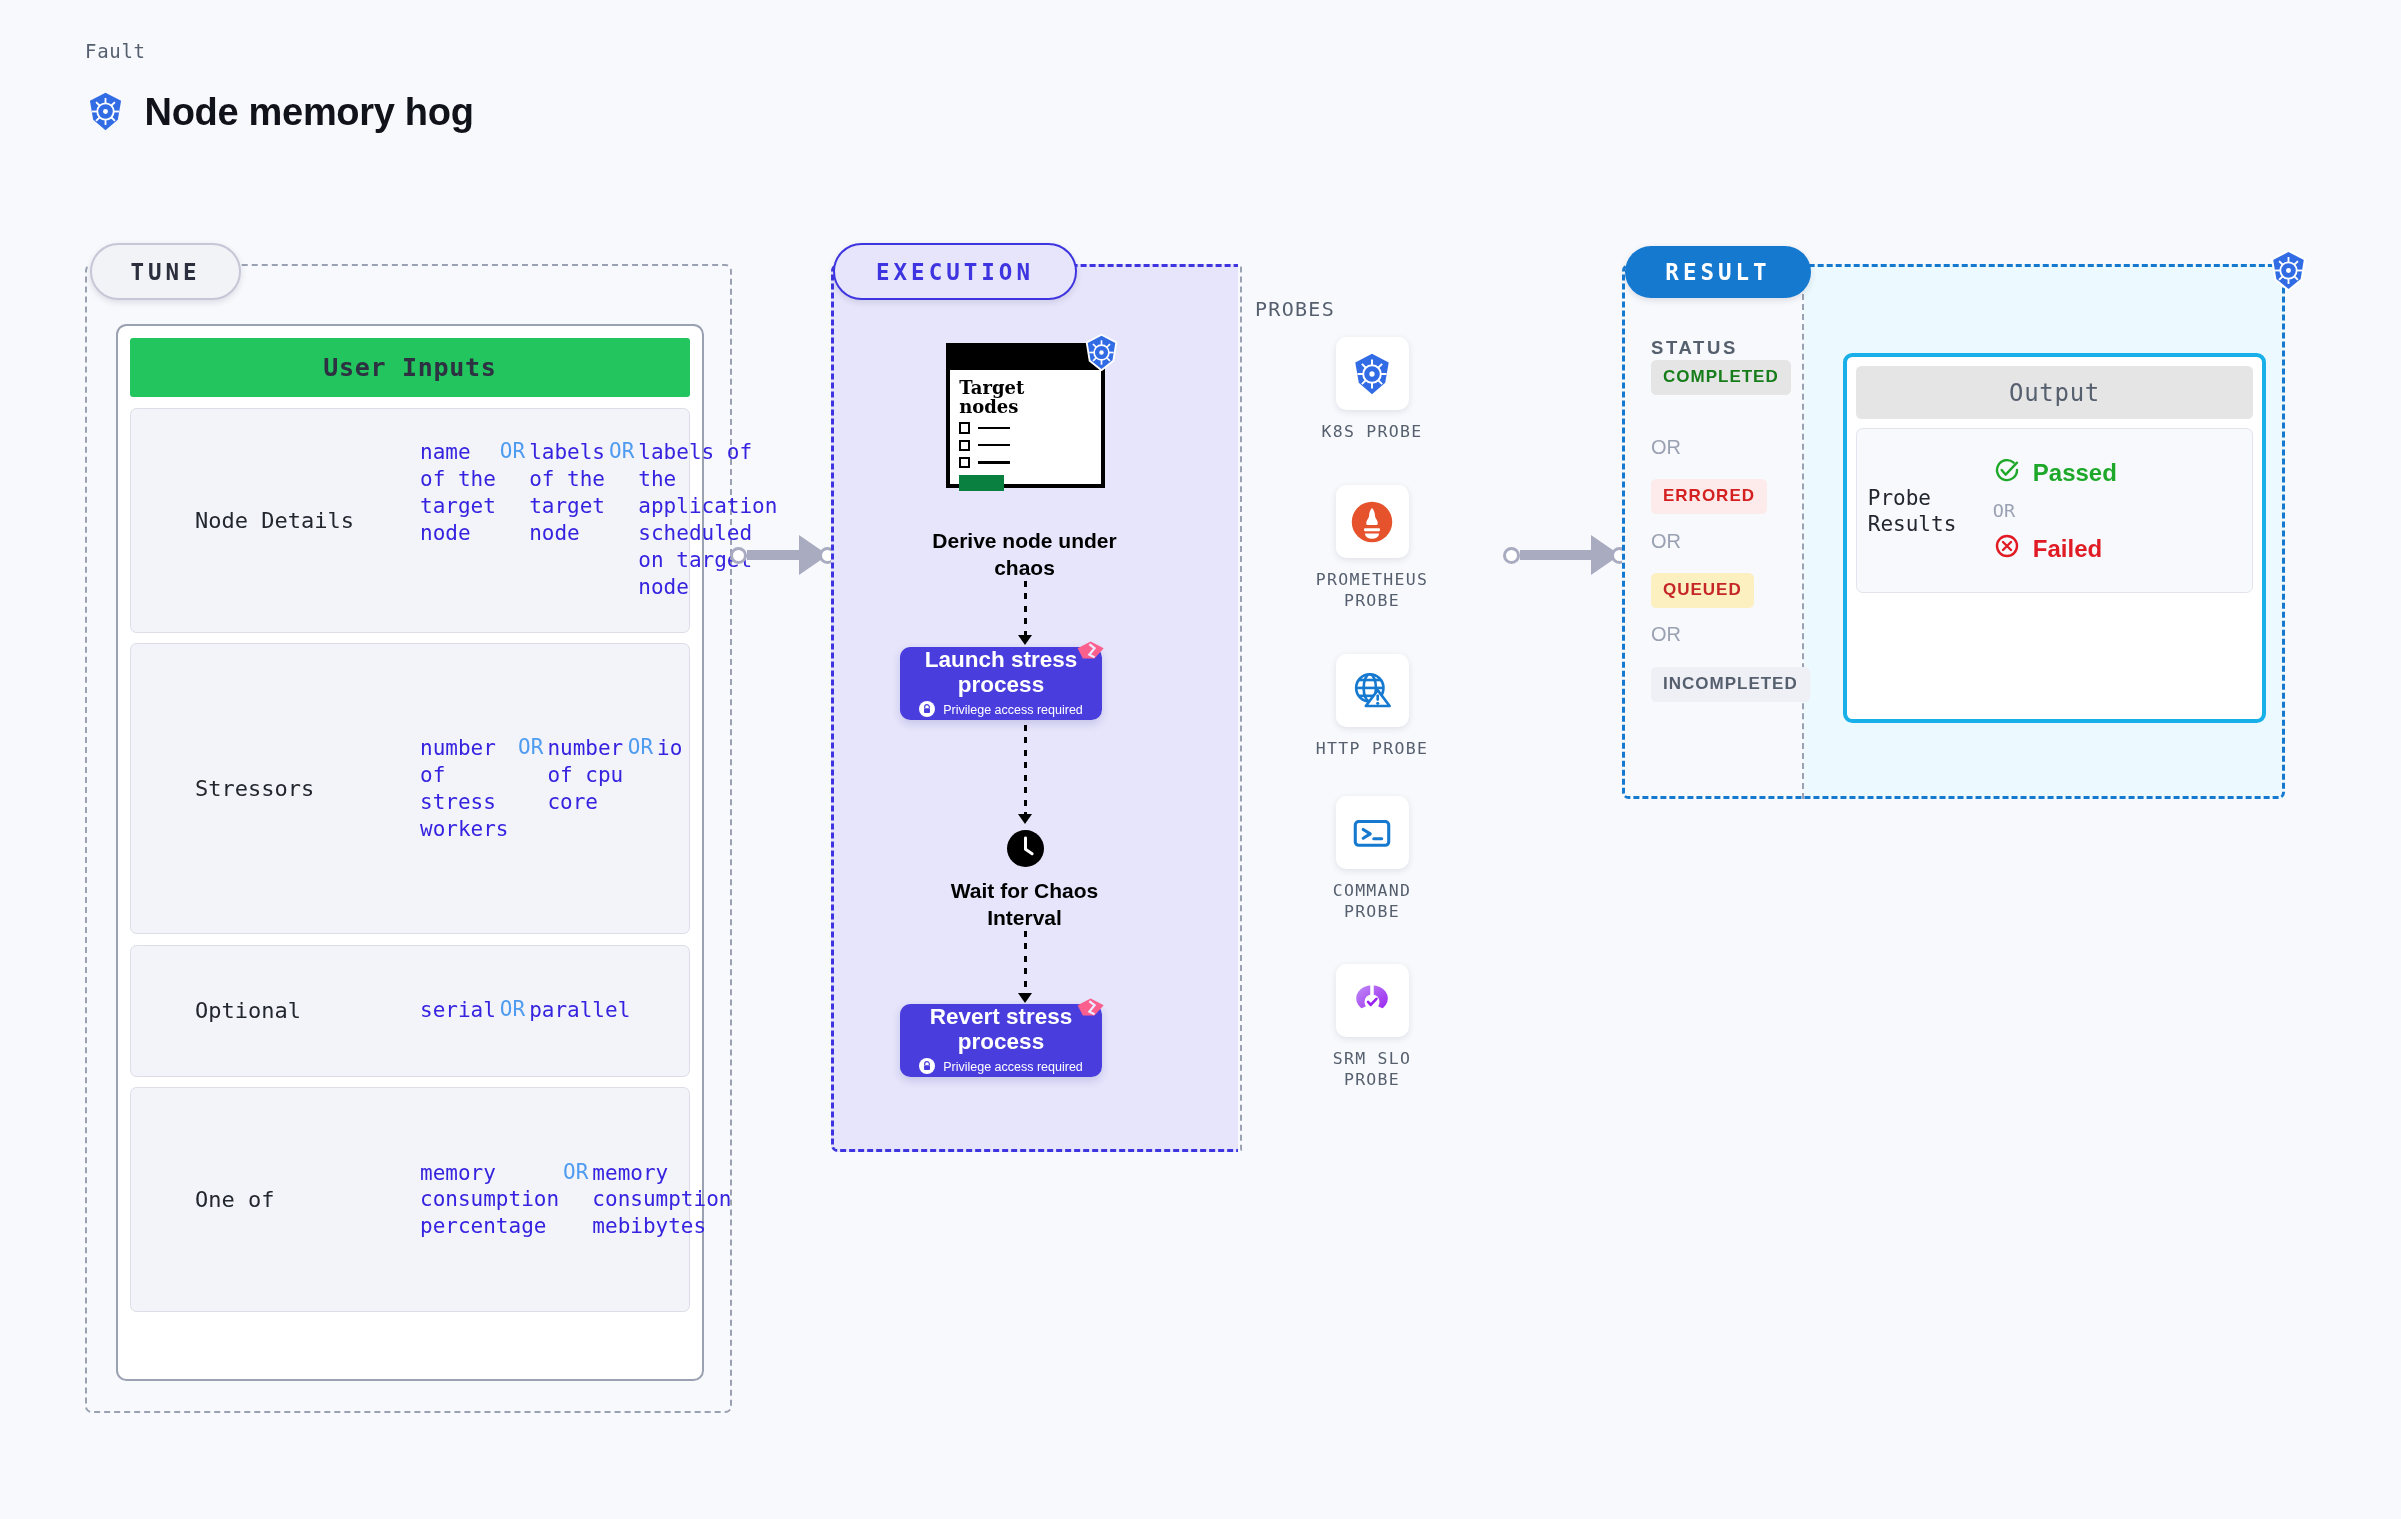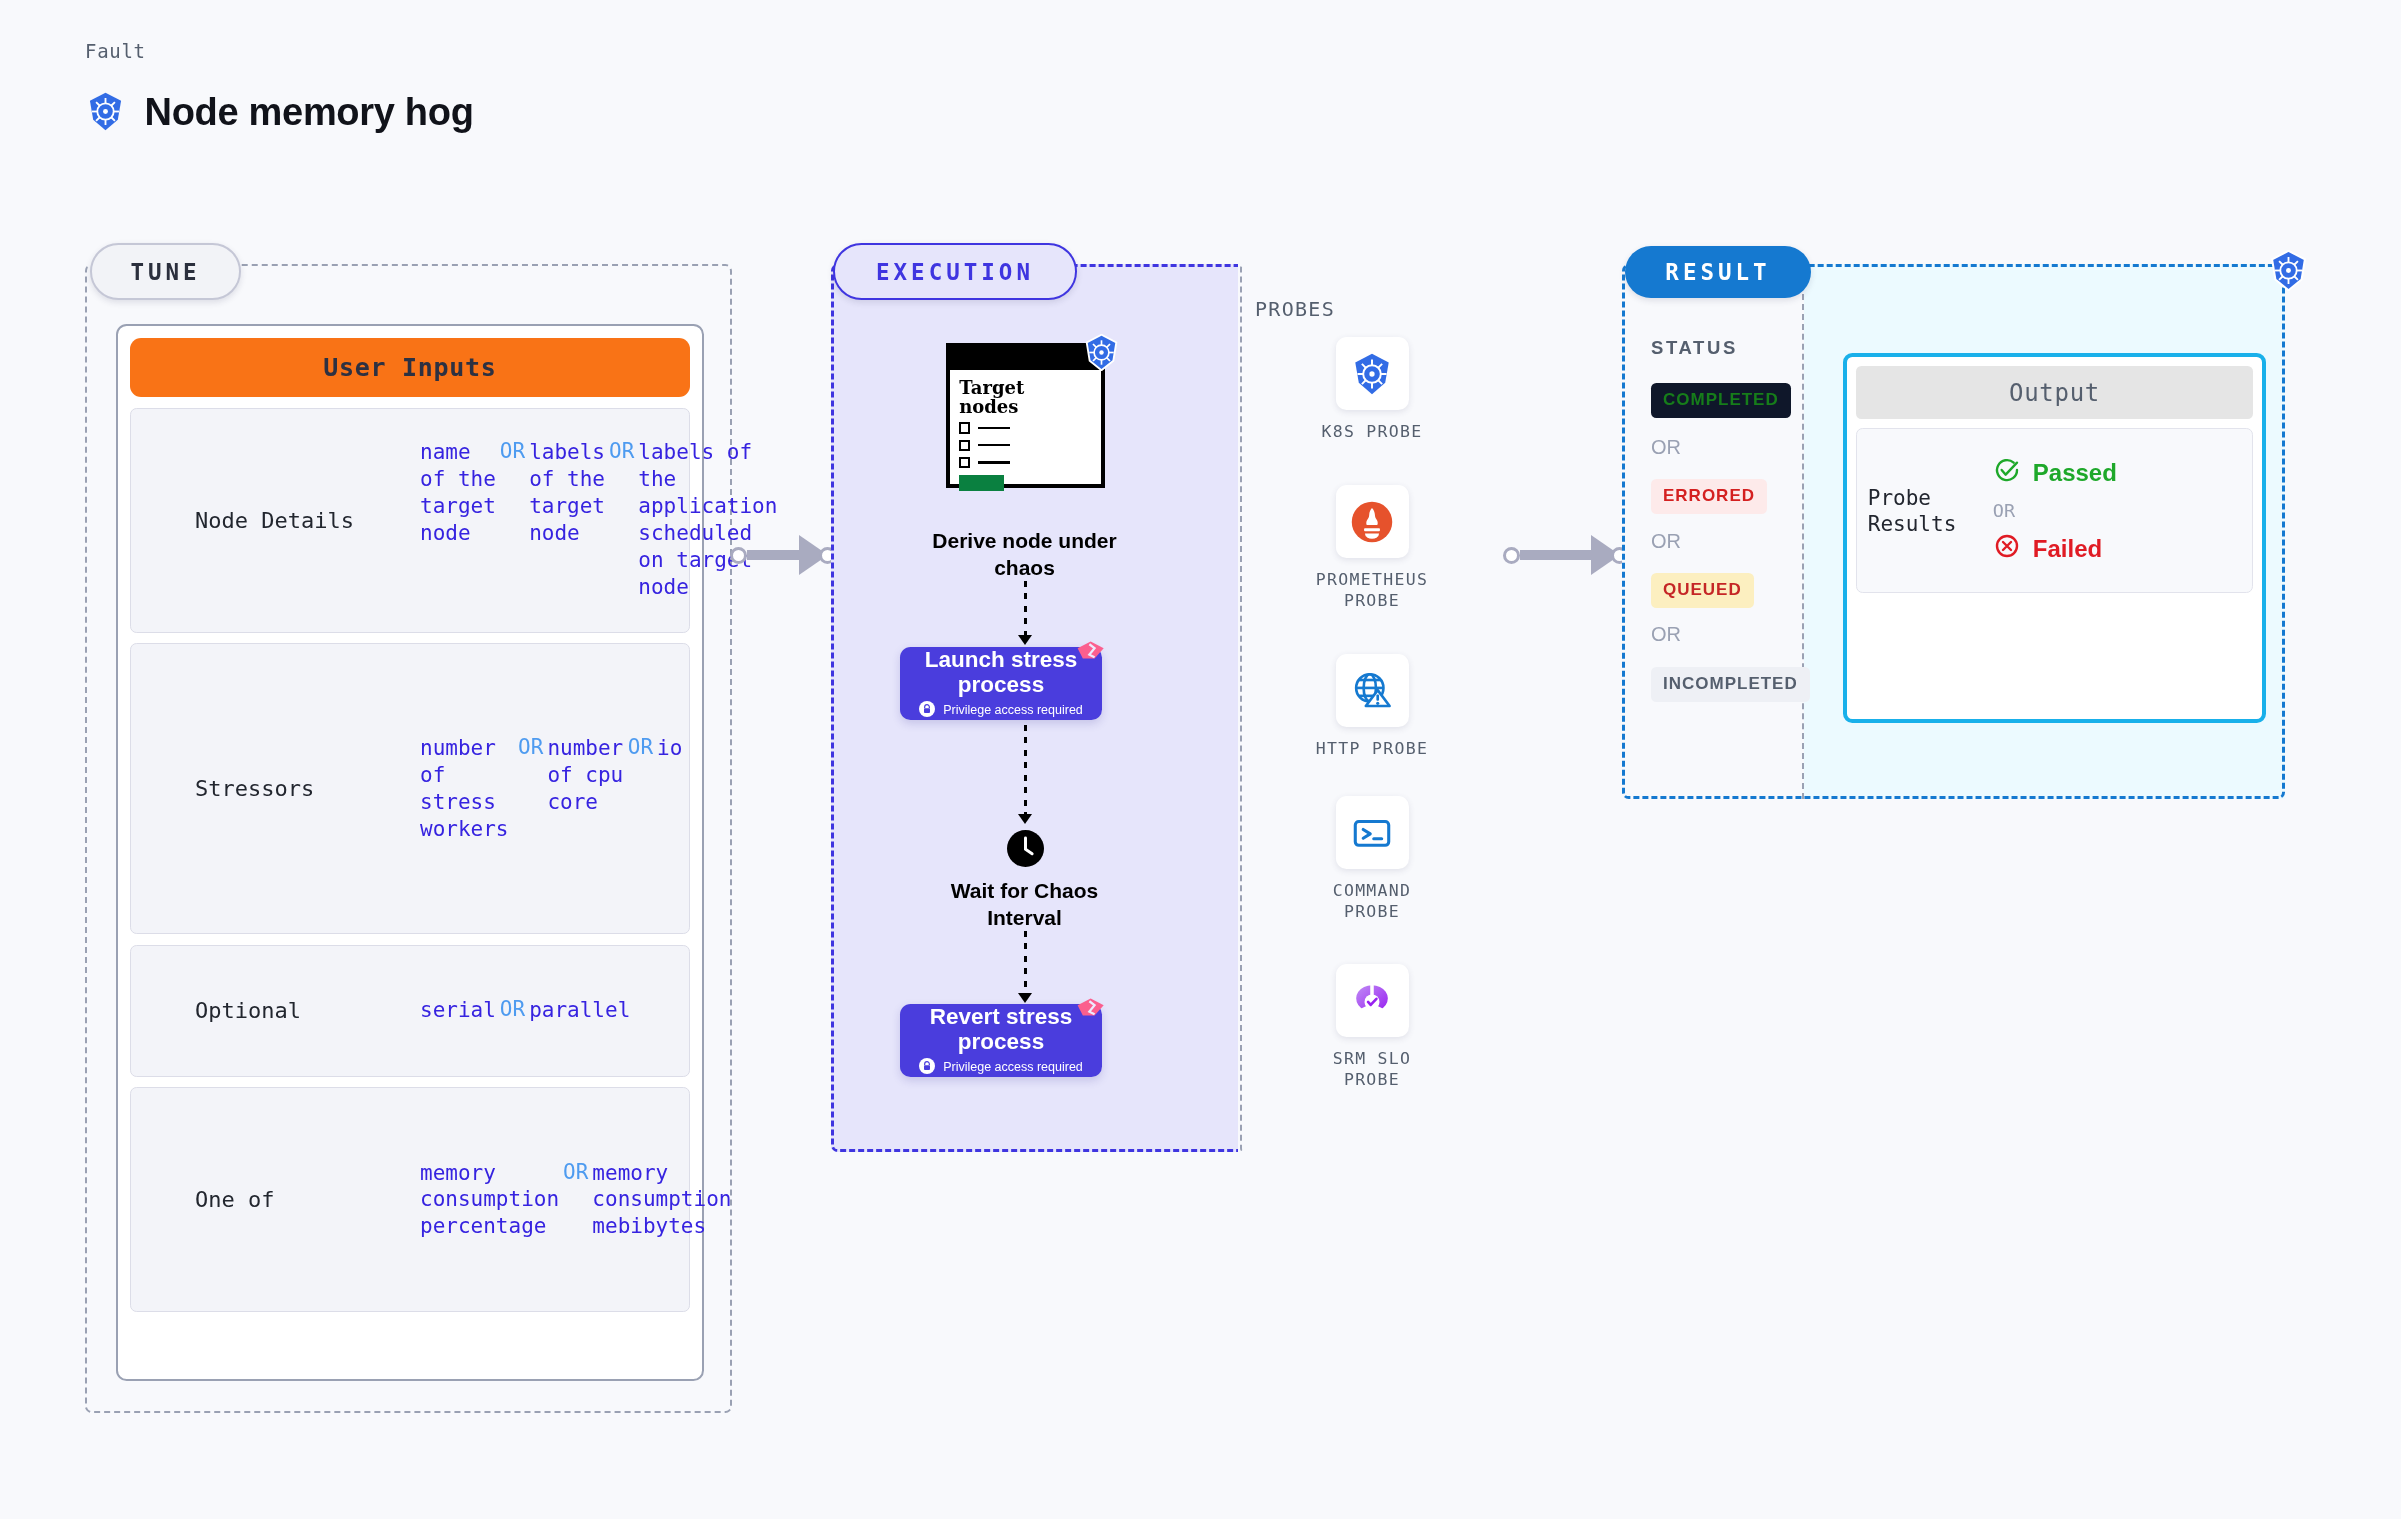--- a/index.html
+++ b/index.html
@@ -33,21 +33,21 @@
   
   #tune-frame{left:85px;top:264px;width:647px;height:1149px;
      border:2.6px dashed #9aa1b3;border-radius:6.6px;background:transparent;}
   #tune-badge{left:90px;top:243px;width:147px;height:53px;
      background:#f2f3f7;border:2px solid #c5c7d6;color:#2b2f3d;font-size:22.5px;}
   #userinputs-card{
      position:absolute;left:116px;top:324px;width:588px;height:1057px;
      background:#fff;border:2.6px solid #9aa1b3;border-radius:10.6px;
      box-sizing:border-box;padding:12px;}
   #ui-header{
-     height:59px;background:#f97316;border-radius:11px;
+     height:59px;background:#22c55e;border-radius:3px;
      display:flex;align-items:center;justify-content:center;
      font-family:"DejaVu Sans Mono","Liberation Mono",monospace;
      font-size:25px;color:#2d3142;font-weight:bold;letter-spacing:0.7px;}
   .ui-row{
      margin-top:10.6px;background:#f3f4f9;border:1.3px solid #dcdde8;border-radius:6.6px;
      display:flex;align-items:center;box-sizing:border-box;padding:17px 6.6px 17px 16px;}
   .ui-key{
      width:225px;flex:0 0 225px;
      font-family:"DejaVu Sans Mono","Liberation Mono",monospace;
      font-size:22px;color:#22262f;margin-left:48px;}
@@ -438,21 +438,21 @@
   <div class="tip"></div>
   <div class="dot" style="margin-left:-8.6px;"></div>
 </div>
 
 <div class="sect" id="result-status-col"></div>
 <div class="sect" id="result-out-col"></div>
 <div class="sect" id="result-frame"></div>
 <div class="badge" id="result-badge">RESULT</div>
 
 <div id="status-title">STATUS</div>
-<div class="status-badge" style="top:383px;background:#0f172a;color:#167d1a;">COMPLETED</div>
+<div class="status-badge" style="top:360px;background:#e5e5e5;color:#167d1a;">COMPLETED</div>
 <div class="status-or" style="top:436px;">OR</div>
 <div class="status-badge" style="top:479px;background:#fdeaea;color:#d42020;">ERRORED</div>
 <div class="status-or" style="top:530px;">OR</div>
 <div class="status-badge" style="top:573px;background:#fcefc0;color:#c52626;">QUEUED</div>
 <div class="status-or" style="top:623px;">OR</div>
 <div class="status-badge" style="top:667px;background:#eef0f5;color:#555f6e;">INCOMPLETED</div>
 
 <div id="output-card">
   <div id="out-header">Output</div>
   <div class="out-row" style="height:165px">

